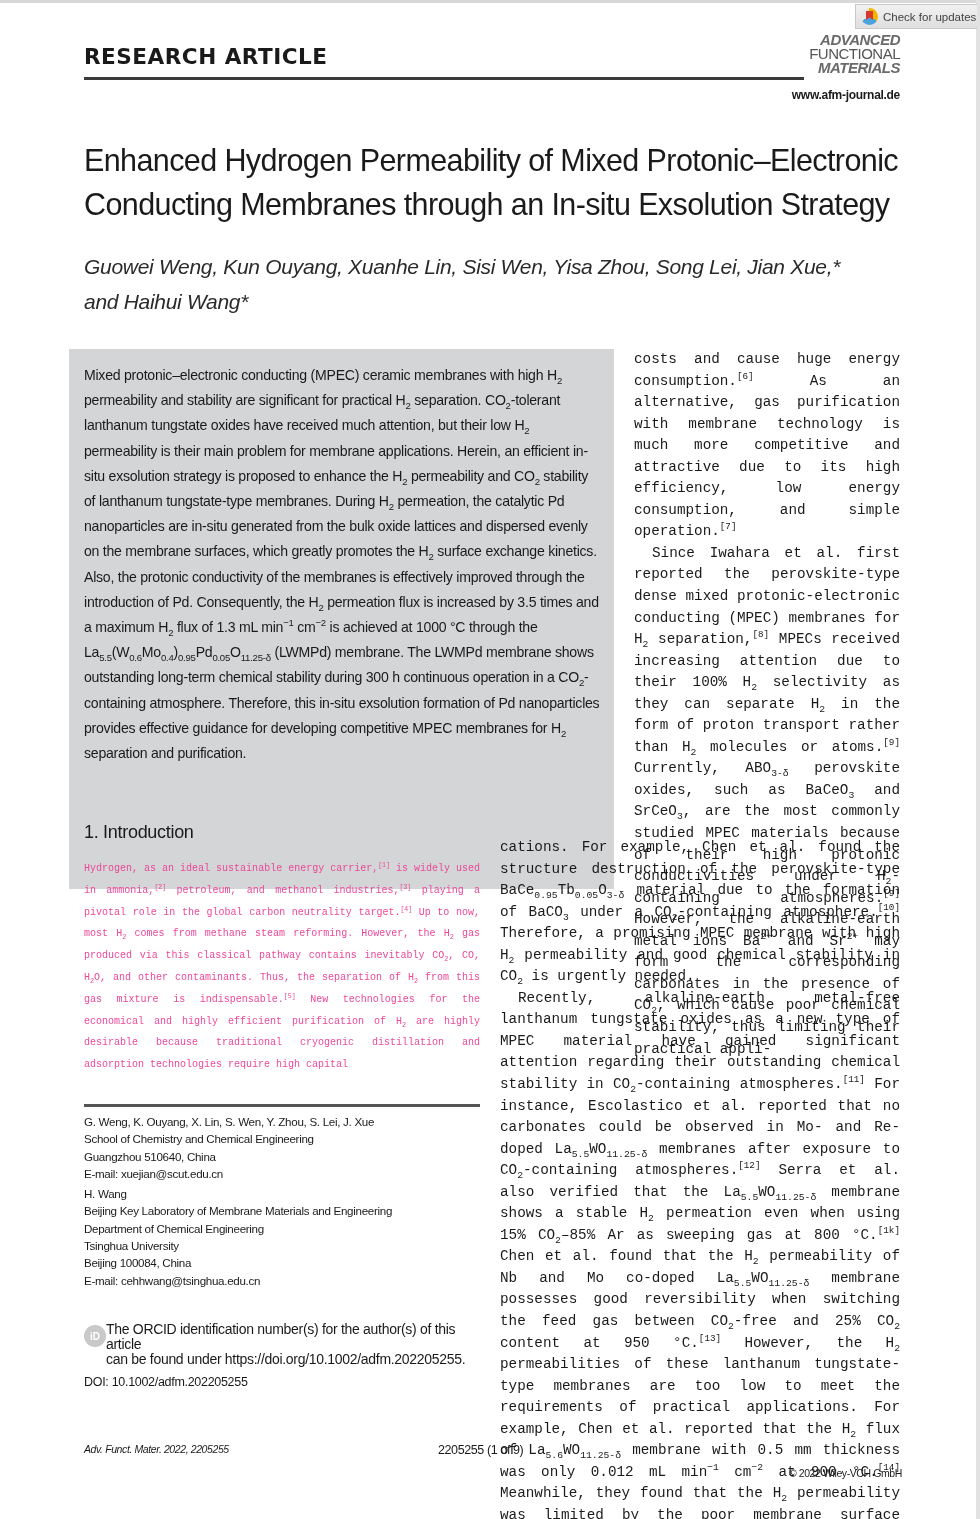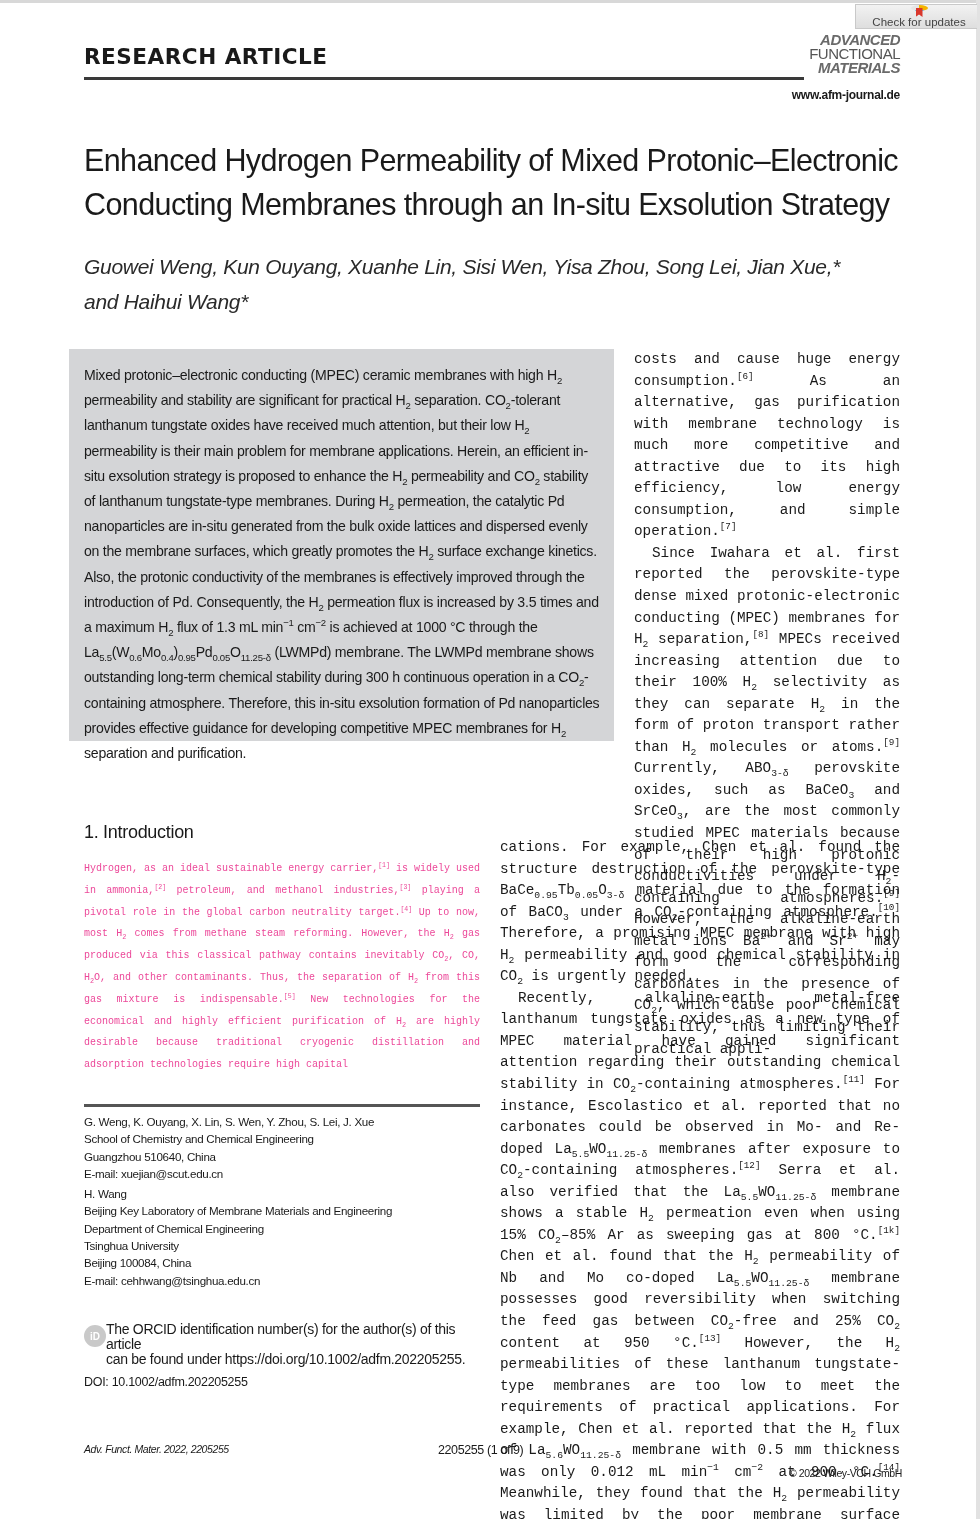--- a/index.html
+++ b/index.html
@@ -10,21 +10,20 @@
   }
   .frame-top { position: absolute; left: 0; top: 0; width: 980px; height: 3px; background: #d8d8d8; }
   .frame-right { position: absolute; right: 0; top: 0; width: 4px; height: 1519px; background: #e2e2e2; }
 
   
   .cfu {
     position: absolute; left: 855px; top: 4px; width: 122px; height: 25px;
     background: linear-gradient(#f2f2f2, #dedede); border: 1px solid #c9c9c9; border-right: none;
     display: flex; align-items: center; gap: 5px; box-sizing: border-box; padding-left: 5px;
     cursor: pointer;
-    flex-direction: column;
   }
   .cfu-icon { width: 17px; height: 17px; border-radius: 50%; position: relative;
     background: conic-gradient(#f4b400 0 120deg, #4aa3df 120deg 240deg, #e6e6e6 240deg 360deg); }
   .cfu-icon::after { content: ""; position: absolute; left: 5px; top: 3px; width: 7px; height: 9px; background: #d9372c;
     clip-path: polygon(0 0,100% 0,100% 100%,50% 72%,0 100%); }
   .cfu-label { font-size: 11.5px; color: #444; white-space: nowrap; font-family: "Liberation Sans", sans-serif; }
 
   
   .research-article {
     position: absolute; left: 84px; top: 44px; font-size: 22px; font-weight: 900; letter-spacing: 0.5px;
@@ -39,21 +38,21 @@
   .journal-url { position: absolute; left: 780px; top: 88px; width: 120px; text-align: right; font-size: 12px;
     font-weight: 700; color: #1a1a1a; letter-spacing: -0.3px; }
 
   
   .title { position: absolute; left: 84px; top: 138px; width: 830px; font-size: 30.5px; line-height: 44px;
     font-weight: 400; color: #1a1a1a; letter-spacing: -0.6px; font-family: "Liberation Sans", sans-serif; }
   .authors { position: absolute; left: 84px; top: 249px; width: 800px; font-size: 21px; line-height: 35px;
     font-style: italic; color: #2a2a2a; letter-spacing: -0.3px; }
 
   
-  .abstract { position: absolute; left: 69px; top: 349px; width: 545px; height: 392px; background: #d4d5d7;
+  .abstract { position: absolute; left: 69px; top: 349px; width: 545px; height: 540px; background: #d4d5d7;
     box-sizing: border-box; padding: 14px 13px 0 15px; }
   .abstract p { margin: 0; font-size: 14.1px; line-height: 25.2px; color: #1a1a1a; letter-spacing: -0.25px;
     text-align: left; }
   sub, sup { font-size: 0.68em; line-height: 0; }
 
   
   .serif { font-family: Liberation Mono, monospace; }
   .col-right-top { position: absolute; left: 634px; top: 349px; width: 266px; font-size: 14.3px; line-height: 21.55px;
     text-align: justify; color: #1a1a1a; }
   .col-right-top p, .col-right-bottom p, .col-left p { margin: 0; }

